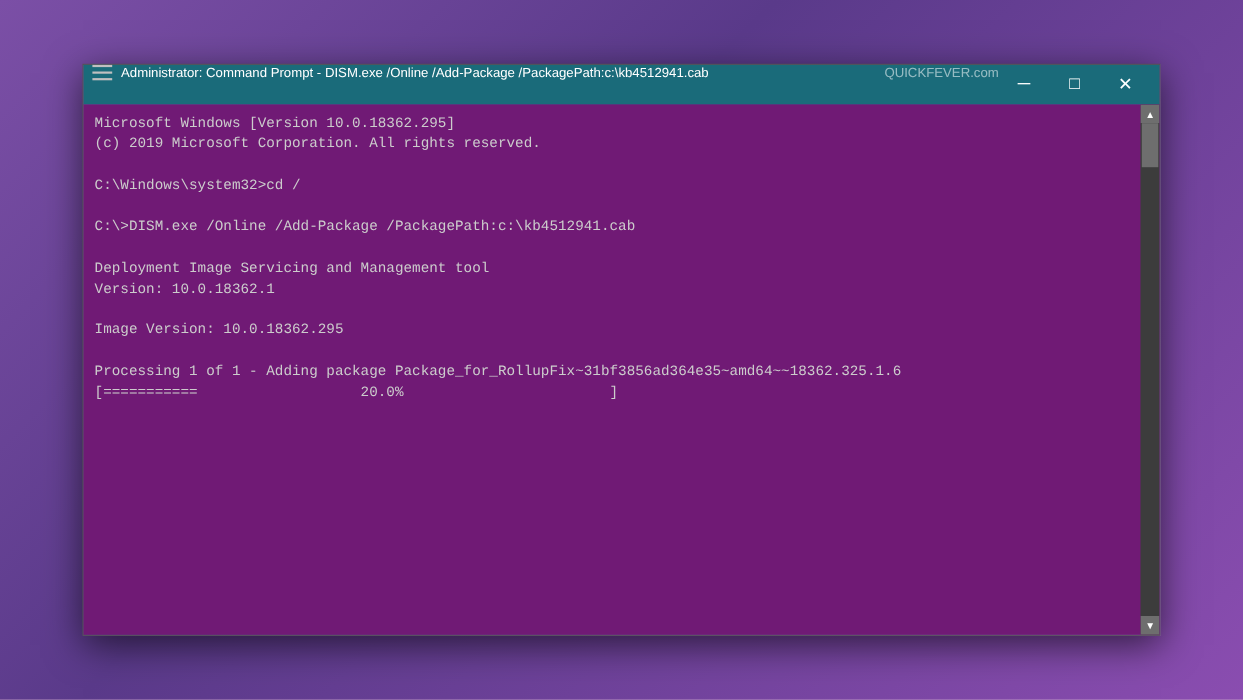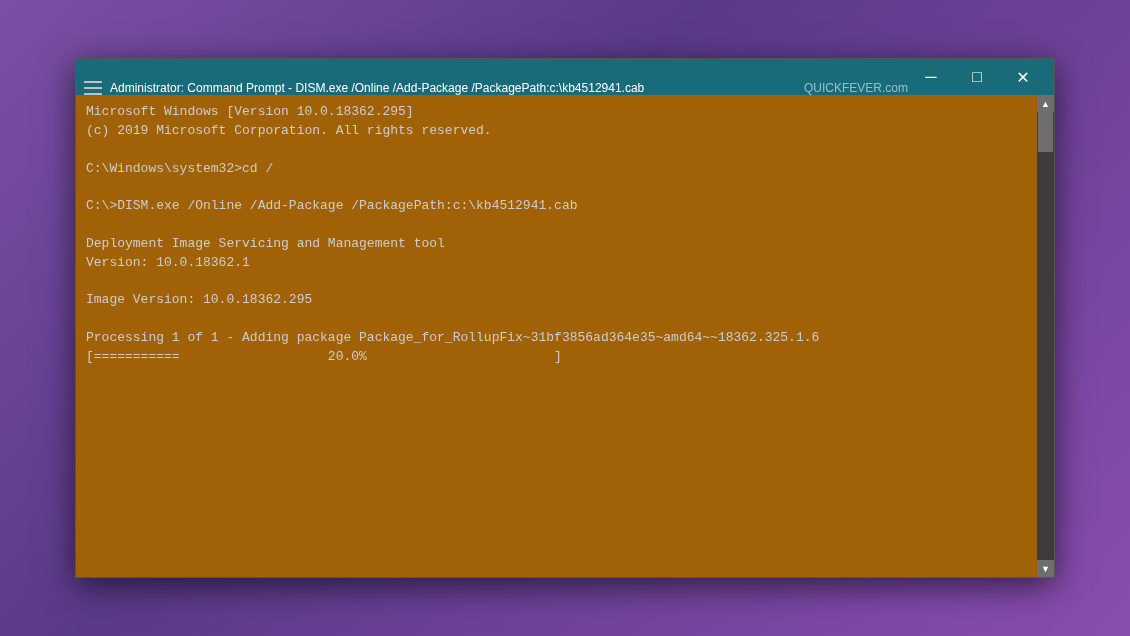--- a/index.html
+++ b/index.html
@@ -21,21 +21,21 @@
       display: flex;
       flex-direction: column;
       border: 1px solid #555;
       box-shadow: 0 8px 32px rgba(0,0,0,0.6);
     }
 
     .title-bar {
       height: 36px;
       background: #1a6b7a;
       display: flex;
-      align-items: flex-end;
+      align-items: flex-start;
       padding: 0 8px;
       flex-shrink: 0;
     }
 
     .title-bar-icon {
       width: 18px;
       height: 14px;
       margin-right: 8px;
       display: flex;
       flex-direction: column;
@@ -78,21 +78,21 @@
       cursor: pointer;
       color: #ffffff;
       font-size: 16px;
       background: transparent;
       border: none;
       transition: background 0.1s;
     }
 
     .console-body {
       flex: 1;
-      background: #a16207;
+      background: #701a75;
       overflow: hidden;
       position: relative;
       display: flex;
     }
 
     .console-content {
       flex: 1;
       padding: 8px 10px;
       font-family: 'Consolas', 'Courier New', monospace;
       font-size: 13px;

